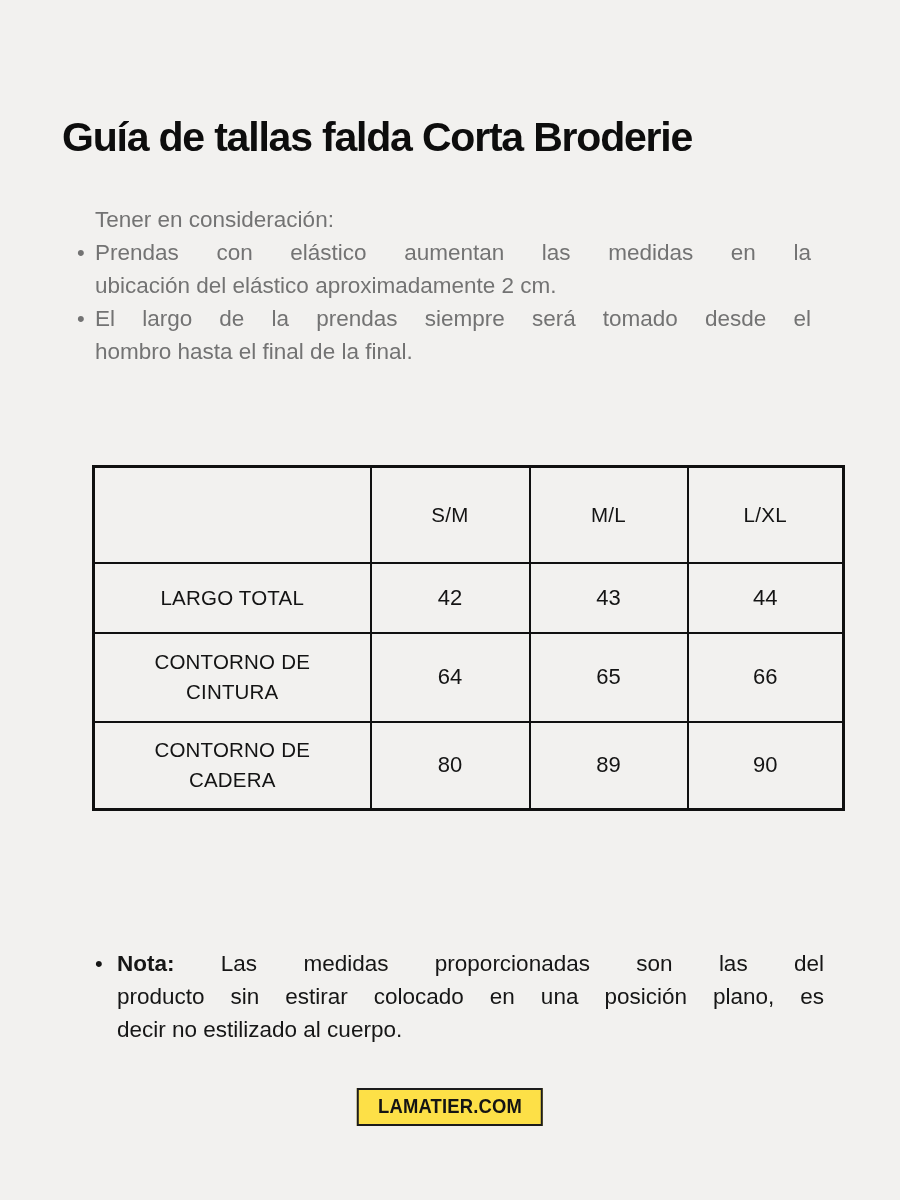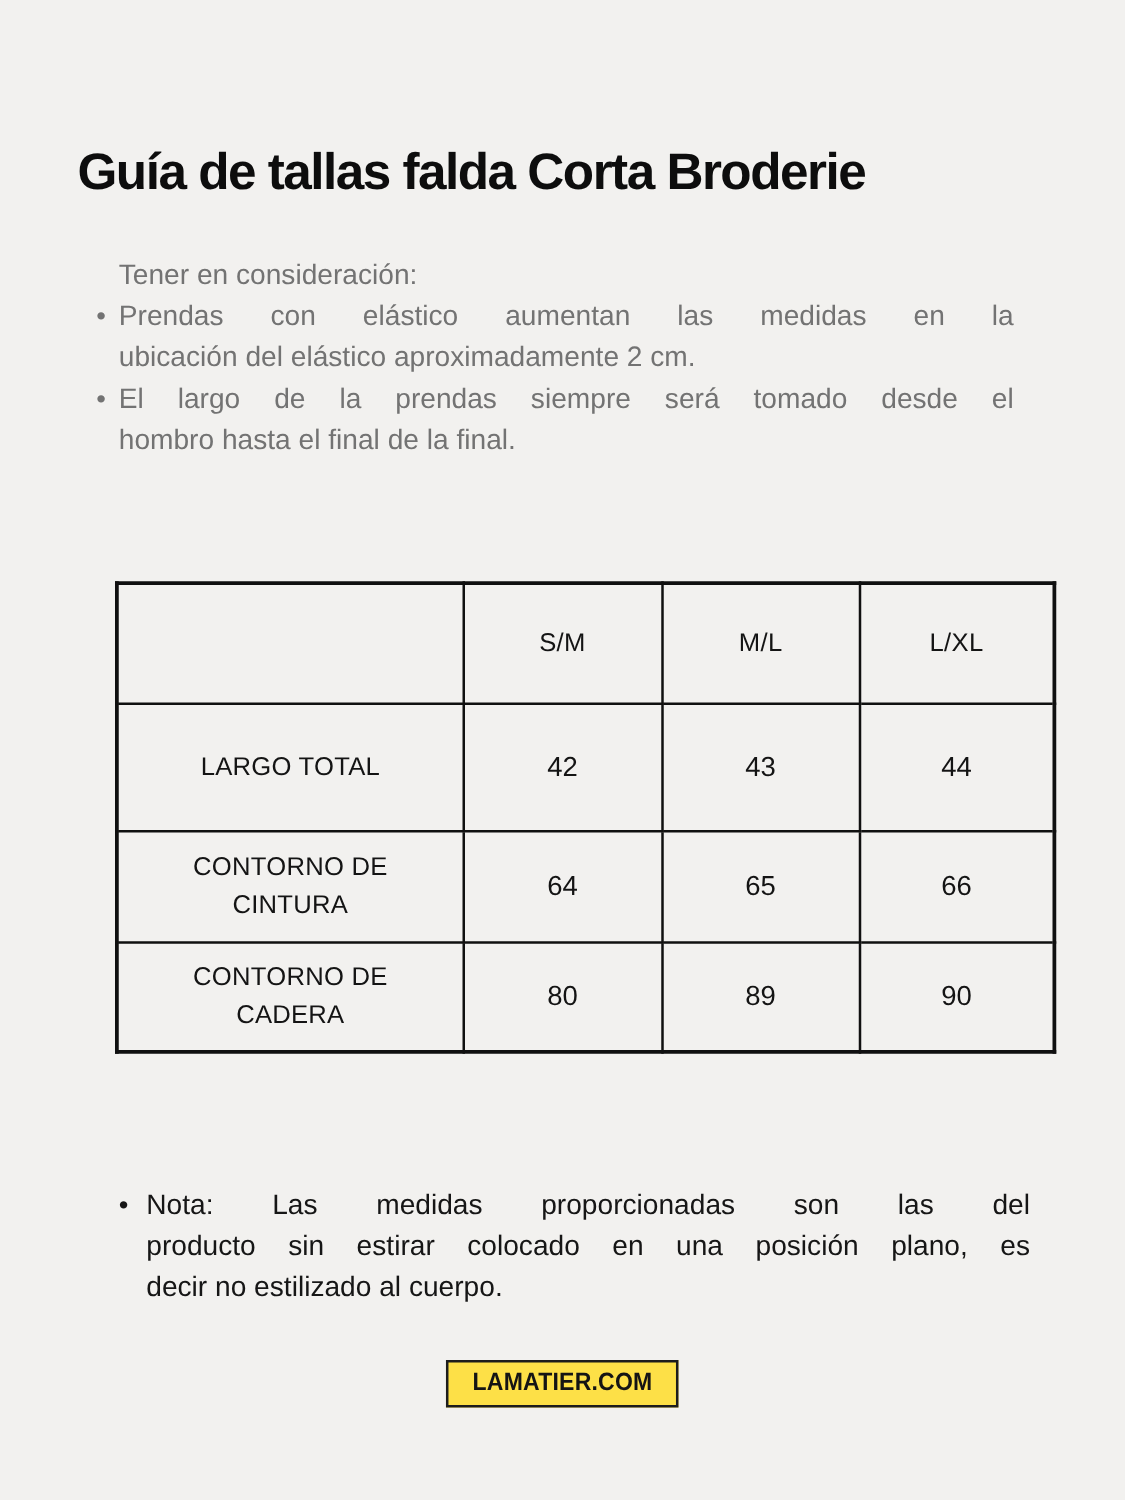--- a/index.html
+++ b/index.html
@@ -59,36 +59,36 @@
     margin-top: 24px;
   }
   .size-table td, .size-table th {
     border: 2px solid #101010;
     text-align: center;
     vertical-align: middle;
     font-weight: normal;
     color: #141414;
   }
   .size-table .rh td, .size-table .rh th { height: 96px; font-size: 20.5px; letter-spacing: 0.3px; }
-  .size-table .r1 td { height: 102px; }
+  .size-table .r1 td { height: 70px; }
   .size-table .r2 td { height: 89px; }
   .size-table .r3 td { height: 88px; }
   .size-table .lbl-cell { font-size: 20.5px; line-height: 30px; }
   .size-table .lbl { display: inline-block; max-width: 180px; letter-spacing: 0.2px; }
   .size-table .val { font-size: 22px; }
   .note {
     position: absolute;
     left: 117px;
     top: 947px;
     width: 707px;
     font-size: 22.5px;
     line-height: 33px;
   }
   .note .dot { left: -22px; }
-  .note b { font-weight: normal; margin-top: 20px; }
+  .note b { font-weight: bold; margin-top: 20px; }
   .brand-box {
     position: absolute;
     left: 50%;
     top: 1088px;
     transform: translateX(-50%);
     border: 2px solid #1c1c1c;
     padding: 5px 13px 6px 13px;
     background: #fde047;
     white-space: nowrap;
   }

